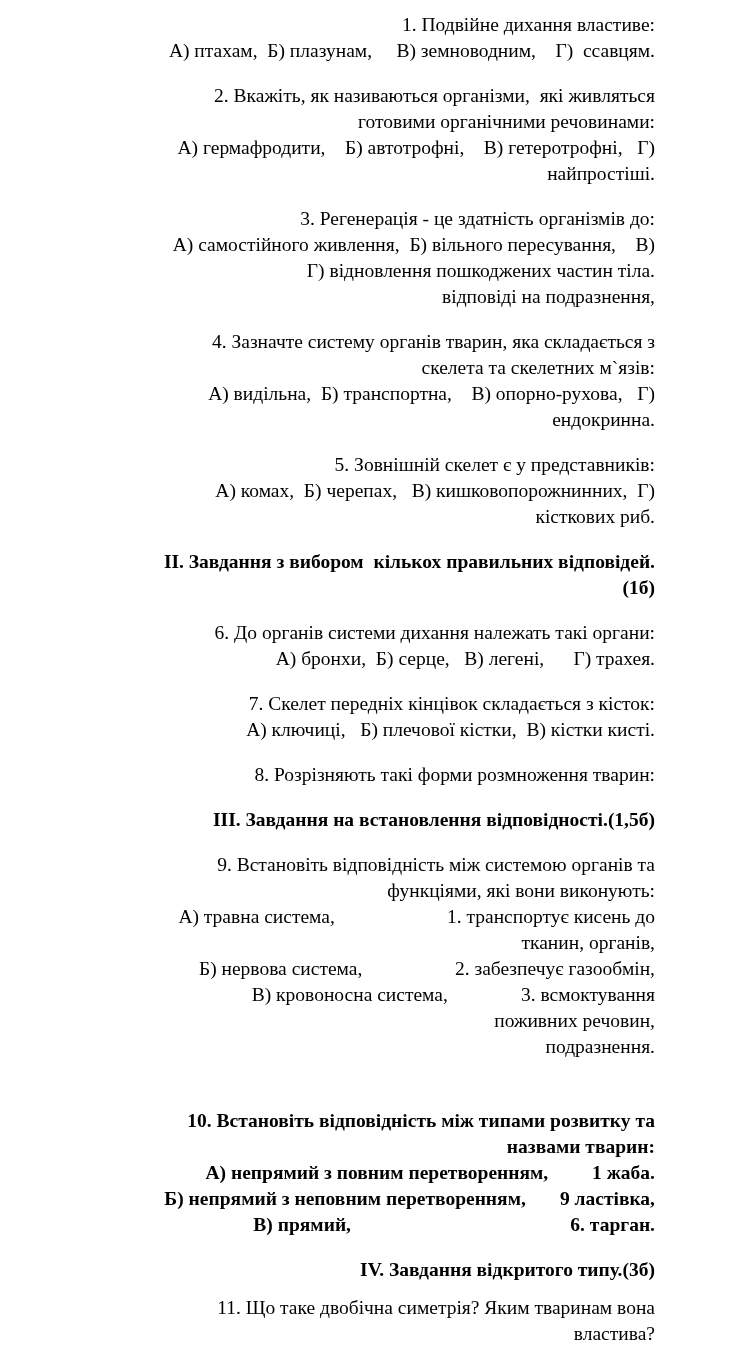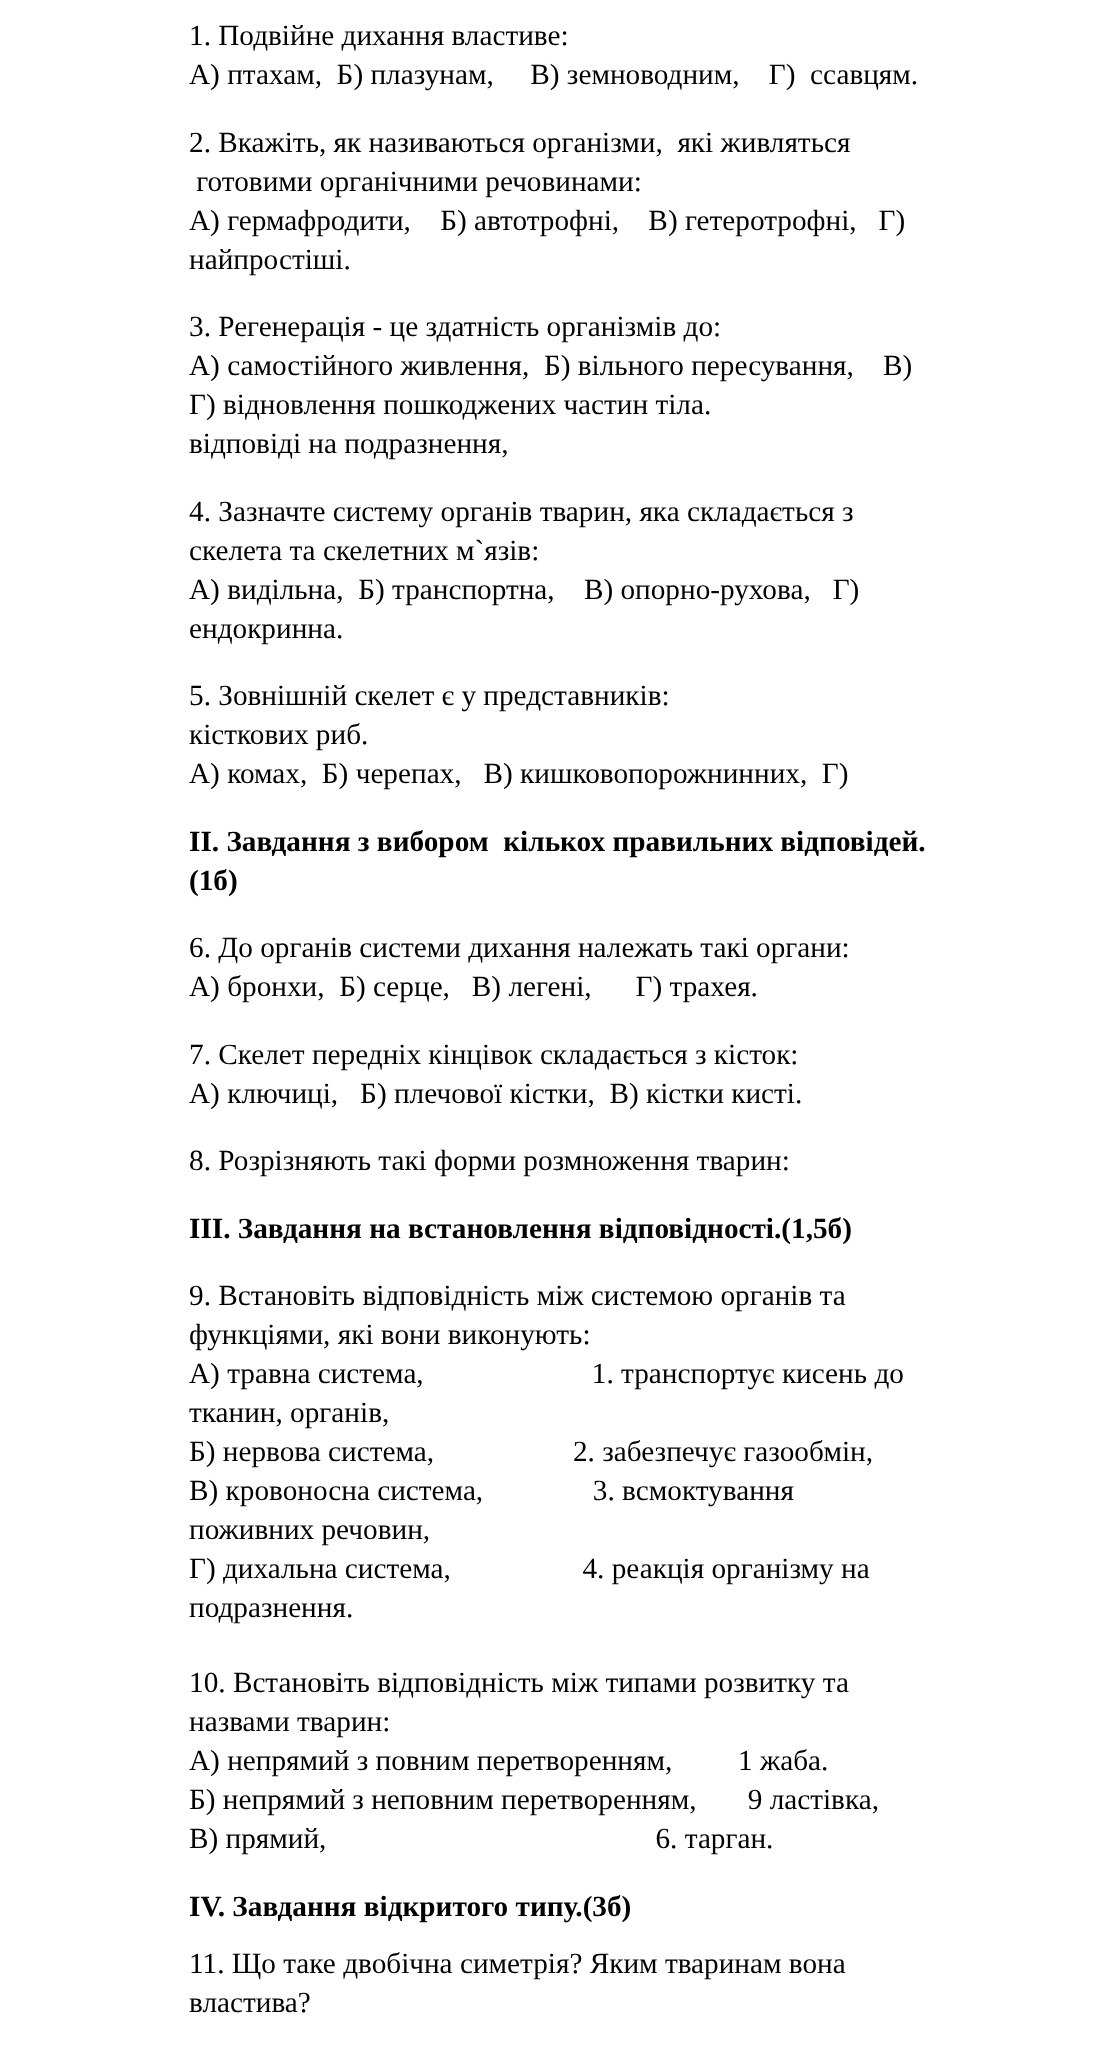--- a/index.html
+++ b/index.html
@@ -14,29 +14,31 @@
     background: #ffffff;
     color: #000000;
     box-sizing: border-box;
     padding: 12px 84px 30px 126px;
     font-family: "Liberation Serif", "DejaVu Serif", serif;
     font-size: 19.5px;
     line-height: 26px;
   }
   .block {
     margin: 0 0 19px 0;
+    text-align: right;
   }
   .block.heading {
     font-weight: bold;
   }
   .block.no-bottom-gap {
     margin-bottom: 12px;
   }
   .block.extra-top-gap {
-    margin-top: 24px;
+    margin-top: 48px;
+    font-weight: bold;
   }
   .line {
     white-space: pre-wrap;
   }
 </style>
 </head>
 <body>
 
 <div class="page">
 
@@ -61,22 +63,22 @@
 
   <div class="block">
     <div class="line">4. Зазначте систему органів тварин, яка складається з</div>
     <div class="line">скелета та скелетних м`язів:</div>
     <div class="line">А) видільна,  Б) транспортна,    В) опорно-рухова,   Г)</div>
     <div class="line">ендокринна.</div>
   </div>
 
   <div class="block">
     <div class="line">5. Зовнішній скелет є у представників:</div>
+    <div class="line">А) комах,  Б) черепах,   В) кишковопорожнинних,  Г)</div>
     <div class="line">кісткових риб.</div>
-    <div class="line">А) комах,  Б) черепах,   В) кишковопорожнинних,  Г)</div>
   </div>
 
   <div class="block heading">
     <div class="line">II. Завдання з вибором  кількох правильних відповідей.</div>
     <div class="line">(1б)</div>
   </div>
 
   <div class="block">
     <div class="line">6. До органів системи дихання належать такі органи:</div>
     <div class="line">А) бронхи,  Б) серце,   В) легені,      Г) трахея.</div>
@@ -96,21 +98,20 @@
   </div>
 
   <div class="block">
     <div class="line">9. Встановіть відповідність між системою органів та</div>
     <div class="line">функціями, які вони виконують:</div>
     <div class="line">А) травна система,                       1. транспортує кисень до</div>
     <div class="line">тканин, органів,</div>
     <div class="line">Б) нервова система,                   2. забезпечує газообмін,</div>
     <div class="line">В) кровоносна система,               3. всмоктування</div>
     <div class="line">поживних речовин,</div>
-    <div class="line">Г) дихальна система,                  4. реакція організму на</div>
     <div class="line">подразнення.</div>
   </div>
 
   <div class="block extra-top-gap">
     <div class="line">10. Встановіть відповідність між типами розвитку та</div>
     <div class="line">назвами тварин:</div>
     <div class="line">А) непрямий з повним перетворенням,         1 жаба.</div>
     <div class="line">Б) непрямий з неповним перетворенням,       9 ластівка,</div>
     <div class="line">В) прямий,                                             6. тарган.</div>
   </div>

